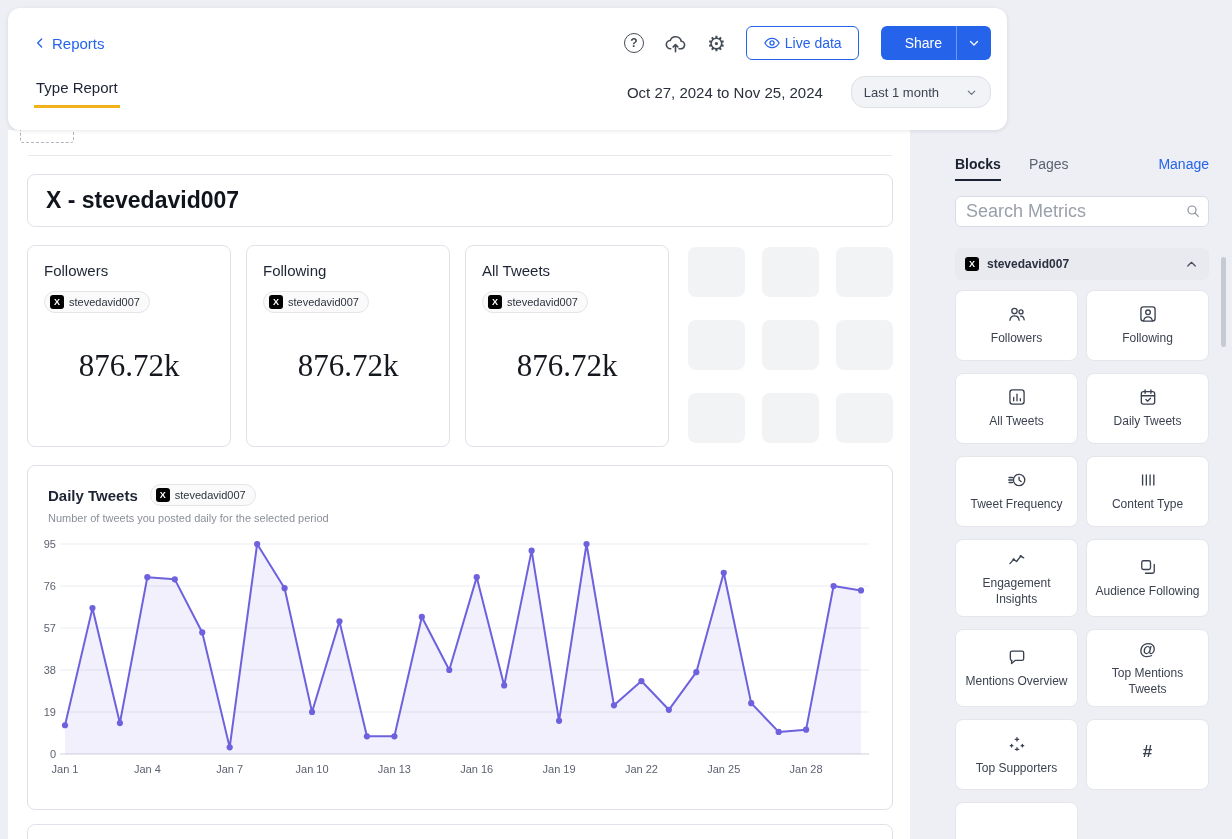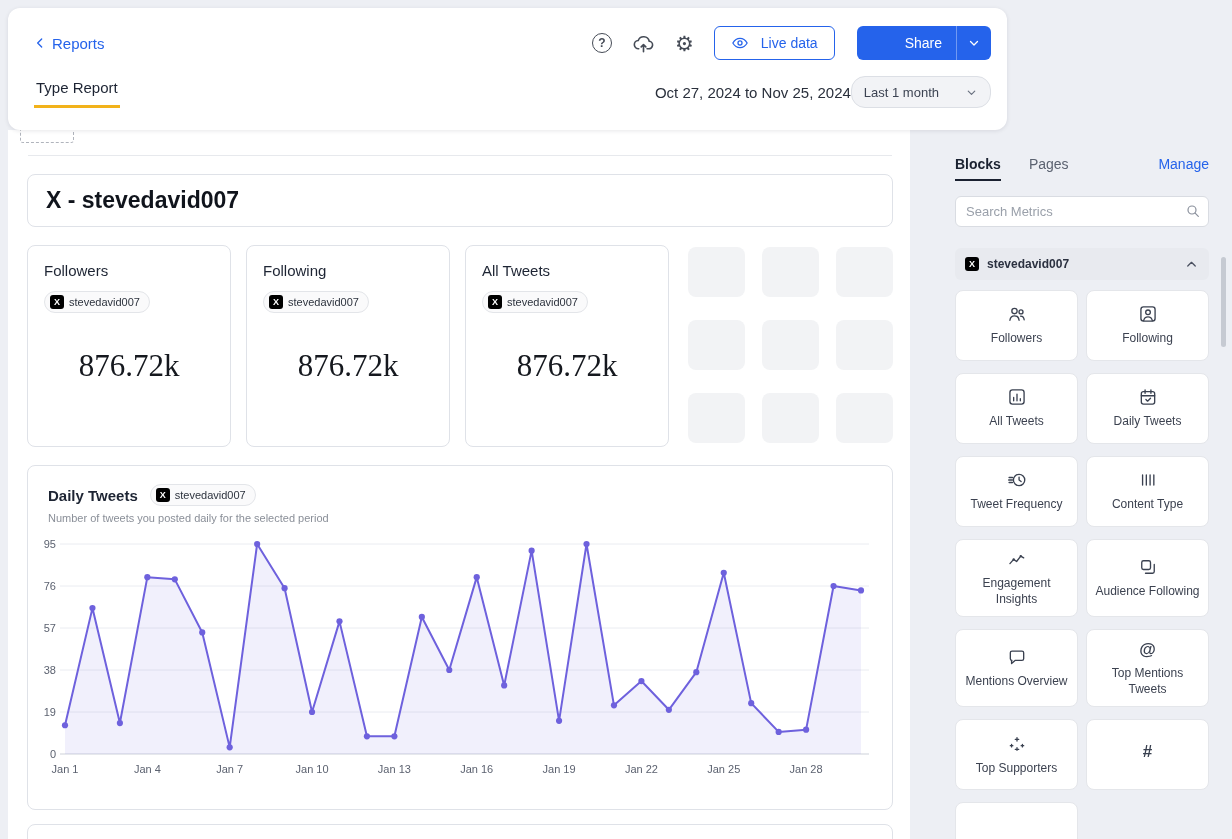--- a/index.html
+++ b/index.html
@@ -11,30 +11,30 @@
   
   .topbar { position:absolute; left:8px; top:8px; width:999px; height:122px;
             background:#fff; border-radius:12px; box-shadow:0 1px 4px rgba(16,24,40,.10); z-index:5; }
   .tb-row1 { display:flex; align-items:center; height:56px; padding:14px 16px 0 24px; }
   .back-link { display:flex; align-items:center; gap:4px; color:#2563eb; font-size:15px; cursor:pointer; }
   .tb-actions { margin-left:auto; display:flex; align-items:center; gap:20px; }
   .icon-btn { display:flex; align-items:center; justify-content:center; cursor:pointer; }
   .help-circle { width:20px; height:20px; border:1.7px solid #454b56; border-radius:50%;
                  font-size:12px; font-weight:700; color:#454b56; display:flex; align-items:center; justify-content:center; }
   .gear { font-size:21px; color:#454b56; line-height:1; }
-  .live-btn { display:flex; align-items:center; gap:12px; border:1px solid #2563eb; color:#2563eb;
+  .live-btn { display:flex; align-items:center; gap:4px; border:1px solid #2563eb; color:#2563eb;
               background:#fff; border-radius:6px; height:34px; padding:0 16px; font-size:14px; cursor:pointer; }
   .share-btn { display:flex; align-items:stretch; background:#2563eb; color:#fff; border-radius:6px;
                height:34px; font-size:14px; overflow:hidden; cursor:pointer; margin-left:2px; }
-  .share-btn .lbl { display:flex; align-items:center; padding:0 14px 0 24px;margin-left:24px; }
+  .share-btn .lbl { display:flex; align-items:center; padding:0 14px 0 24px; }
   .share-btn .chev { display:flex; align-items:center; padding:0 10px; border-left:1px solid rgba(255,255,255,.35); }
   .tb-row2 { display:flex; align-items:center; padding:12px 16px 0 26px; }
   .edit-tab { font-size:15px; font-weight:500; color:#1d2433; padding:2px 2px 9px;
               border-bottom:3px solid #f2b21a; cursor:pointer; }
-  .row2-right { margin-left:auto; display:flex; align-items:center; gap:0; }
+  .row2-right { margin-left:auto; display:flex; align-items:center; gap:28px; }
   .date-range { font-size:15px; color:#2a303c; }
   .period-dd { display:flex; align-items:center; gap:26px; background:#f2f3f6; border:1px solid #dcdfe5;
                border-radius:14px; height:32px; padding:0 12px; font-size:13px; color:#3c4352; cursor:pointer; }
 
   
   .canvas { position:absolute; left:8px; top:130px; width:902px; height:709px; background:#fff; overflow:hidden; }
   .dashed-stub { position:absolute; left:12px; top:-3px; width:54px; height:16px;
                  border:1px dashed #b0b4bc; border-radius:3px; }
   .hrule { position:absolute; left:20px; top:25px; width:864px; height:1px; background:#e7e9ed; }
   .title-block { position:absolute; left:19px; top:44px; width:866px; height:53px;
@@ -65,21 +65,21 @@
                     border:1px solid #dfe2e8; border-radius:8px; background:#fff; }
 
   
   .sidebar { position:absolute; left:955px; top:130px; width:254px; height:709px; overflow:hidden; }
   .sb-tabs { display:flex; align-items:baseline; gap:28px; margin-top:26px; }
   .sb-tab { font-size:14px; color:#5b6270; padding-bottom:7px; cursor:pointer; }
   .sb-tab.active { color:#1a2130; font-weight:600; border-bottom:2px solid #1a2130; }
   .sb-manage { margin-left:auto; color:#2563eb; font-size:14px; cursor:pointer; }
   .sb-search { margin-top:15px; position:relative; }
   .sb-search input { width:100%; height:31px; border:1px solid #d9dce2; border-radius:6px; background:#fff;
-                     padding:0 30px 0 10px; font-size:13px; color:#3c4352; font-family:inherit; outline:none; }
+                     padding:0 30px 0 10px; font-size:18px; color:#3c4352; font-family:inherit; outline:none; }
   .sb-search input::placeholder { color:#9aa0aa; }
   .sb-search .mag { position:absolute; right:8px; top:7px; }
   .acct-header { margin-top:21px; height:32px; background:#e8eaef; border-radius:6px;
                  display:flex; align-items:center; gap:8px; padding:0 10px; cursor:pointer; }
   .acct-header .handle { font-size:12px; font-weight:600; color:#2b3140; }
   .acct-header .chev-up { margin-left:auto; display:flex; }
   .blk-grid { margin-top:10px; display:grid; grid-template-columns:1fr 1fr; column-gap:8px; row-gap:12px; }
   .blk { background:#fff; border:1px solid #e4e6ea; border-radius:8px; min-height:71px;
          display:flex; flex-direction:column; align-items:center; justify-content:center; gap:7px;
          padding:9px 8px; cursor:pointer; }

